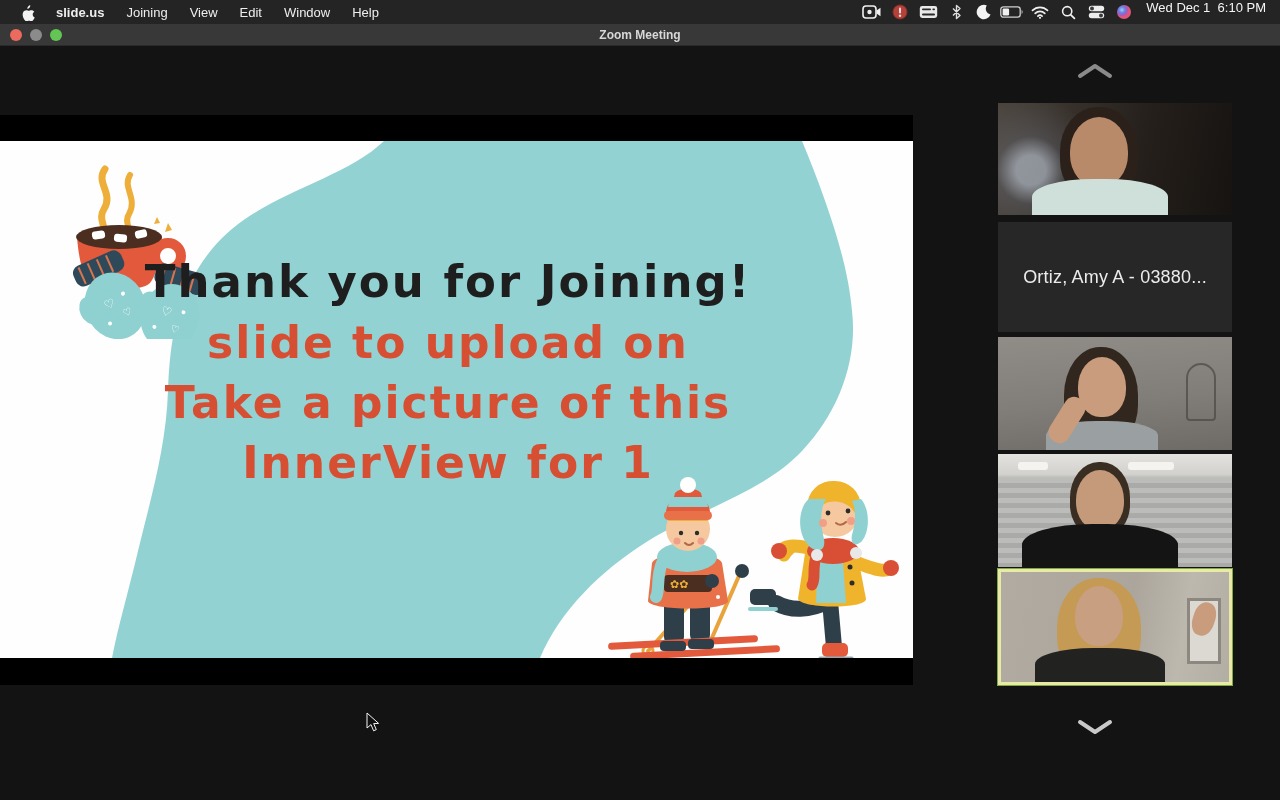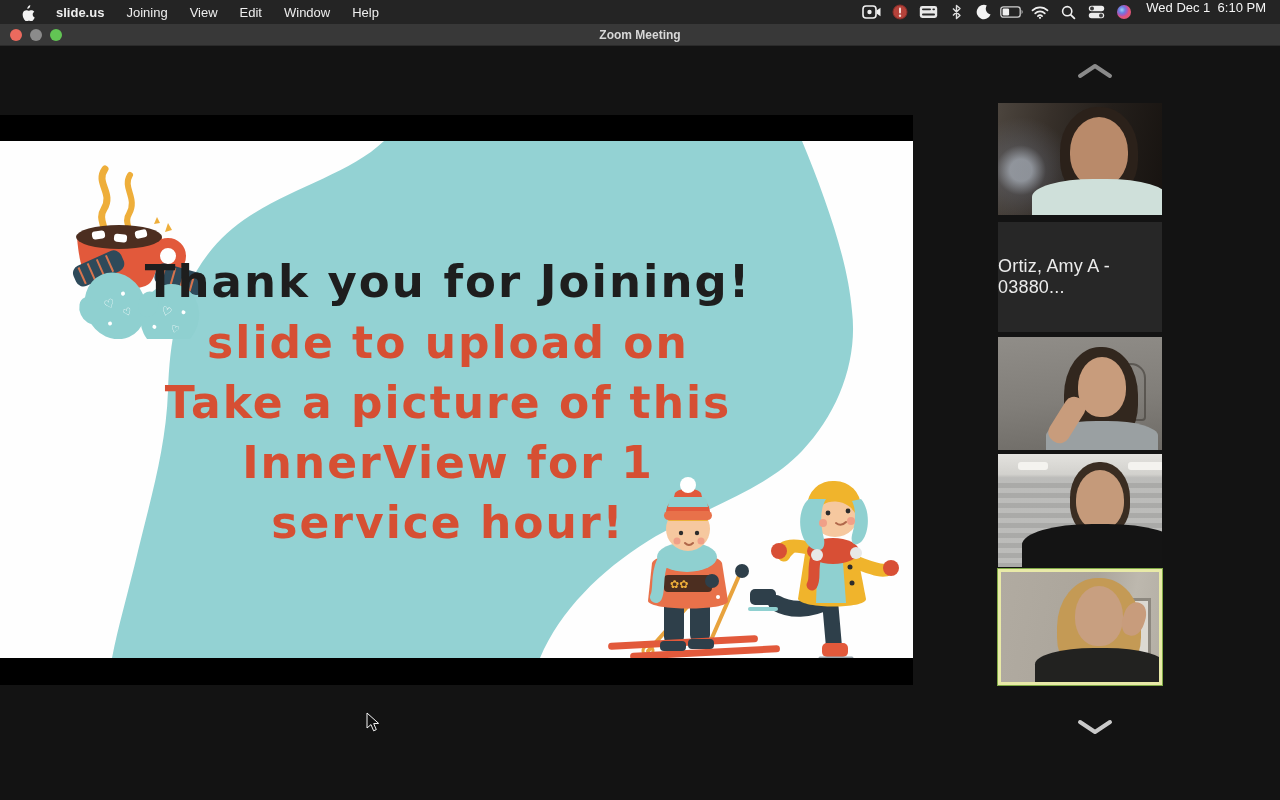--- a/index.html
+++ b/index.html
@@ -49,21 +49,21 @@
   .kids  { position:absolute; left:590px; top:310px; }
 
   .cursor { position:absolute; left:366px; top:597px; z-index:5; }
 
   
   .sidebar { position:absolute; left:993px; top:0; width:287px; height:754px; }
   .chev { position:absolute; left:84px; width:36px; height:18px; cursor:pointer; }
   .chev-up { top:16px; }
   .chev-down { top:672px; }
 
-  .tile { position:absolute; left:5px; width:164px; height:112px; background:#1d1d1d;
+  .tile { position:absolute; left:5px; width:234px; height:112px; background:#1d1d1d;
           overflow:hidden; }
   .tile.t1 { top:57px; }
   .tile.t2 { top:176px; height:110px; background:#272727; display:flex; align-items:center; justify-content:center; }
   .tile.t3 { top:291px; height:113px; }
   .tile.t4 { top:408px; height:113px; }
   .tile.t5 { top:523px; height:116px; border:3px solid #e9eaa8; box-shadow:0 0 0 1px #7fa945; }
   .name-label { color:#ececec; font-size:18px; letter-spacing:.2px; }
 
   
   .t1 { background:
@@ -307,21 +307,20 @@
           <circle cx="227" cy="104" r="6" fill="#e8e8e8"></circle>
             <circle cx="266" cy="102" r="6" fill="#e8e8e8"></circle>
         </g>
       </svg>
 
       <div class="slide-text">
         <div class="slide-title">Thank you for Joining!</div>
         <div class="slide-line">slide to upload on</div>
         <div class="slide-line">Take a picture of this</div>
         <div class="slide-line">InnerView for 1</div>
-        <div class="slide-line">service hour!</div>
       </div>
     </div>
 
     <svg class="cursor" width="14" height="20" viewBox="0 0 14 20">
       <path d="M1 1 L1 16 L5 12.6 L7.6 18.8 L10.3 17.6 L7.7 11.6 L12.6 11.4 Z" fill="#111" stroke="#f5f5f5" stroke-width="1"></path>
     </svg>
   </div>
 
   <div class="sidebar">
 

